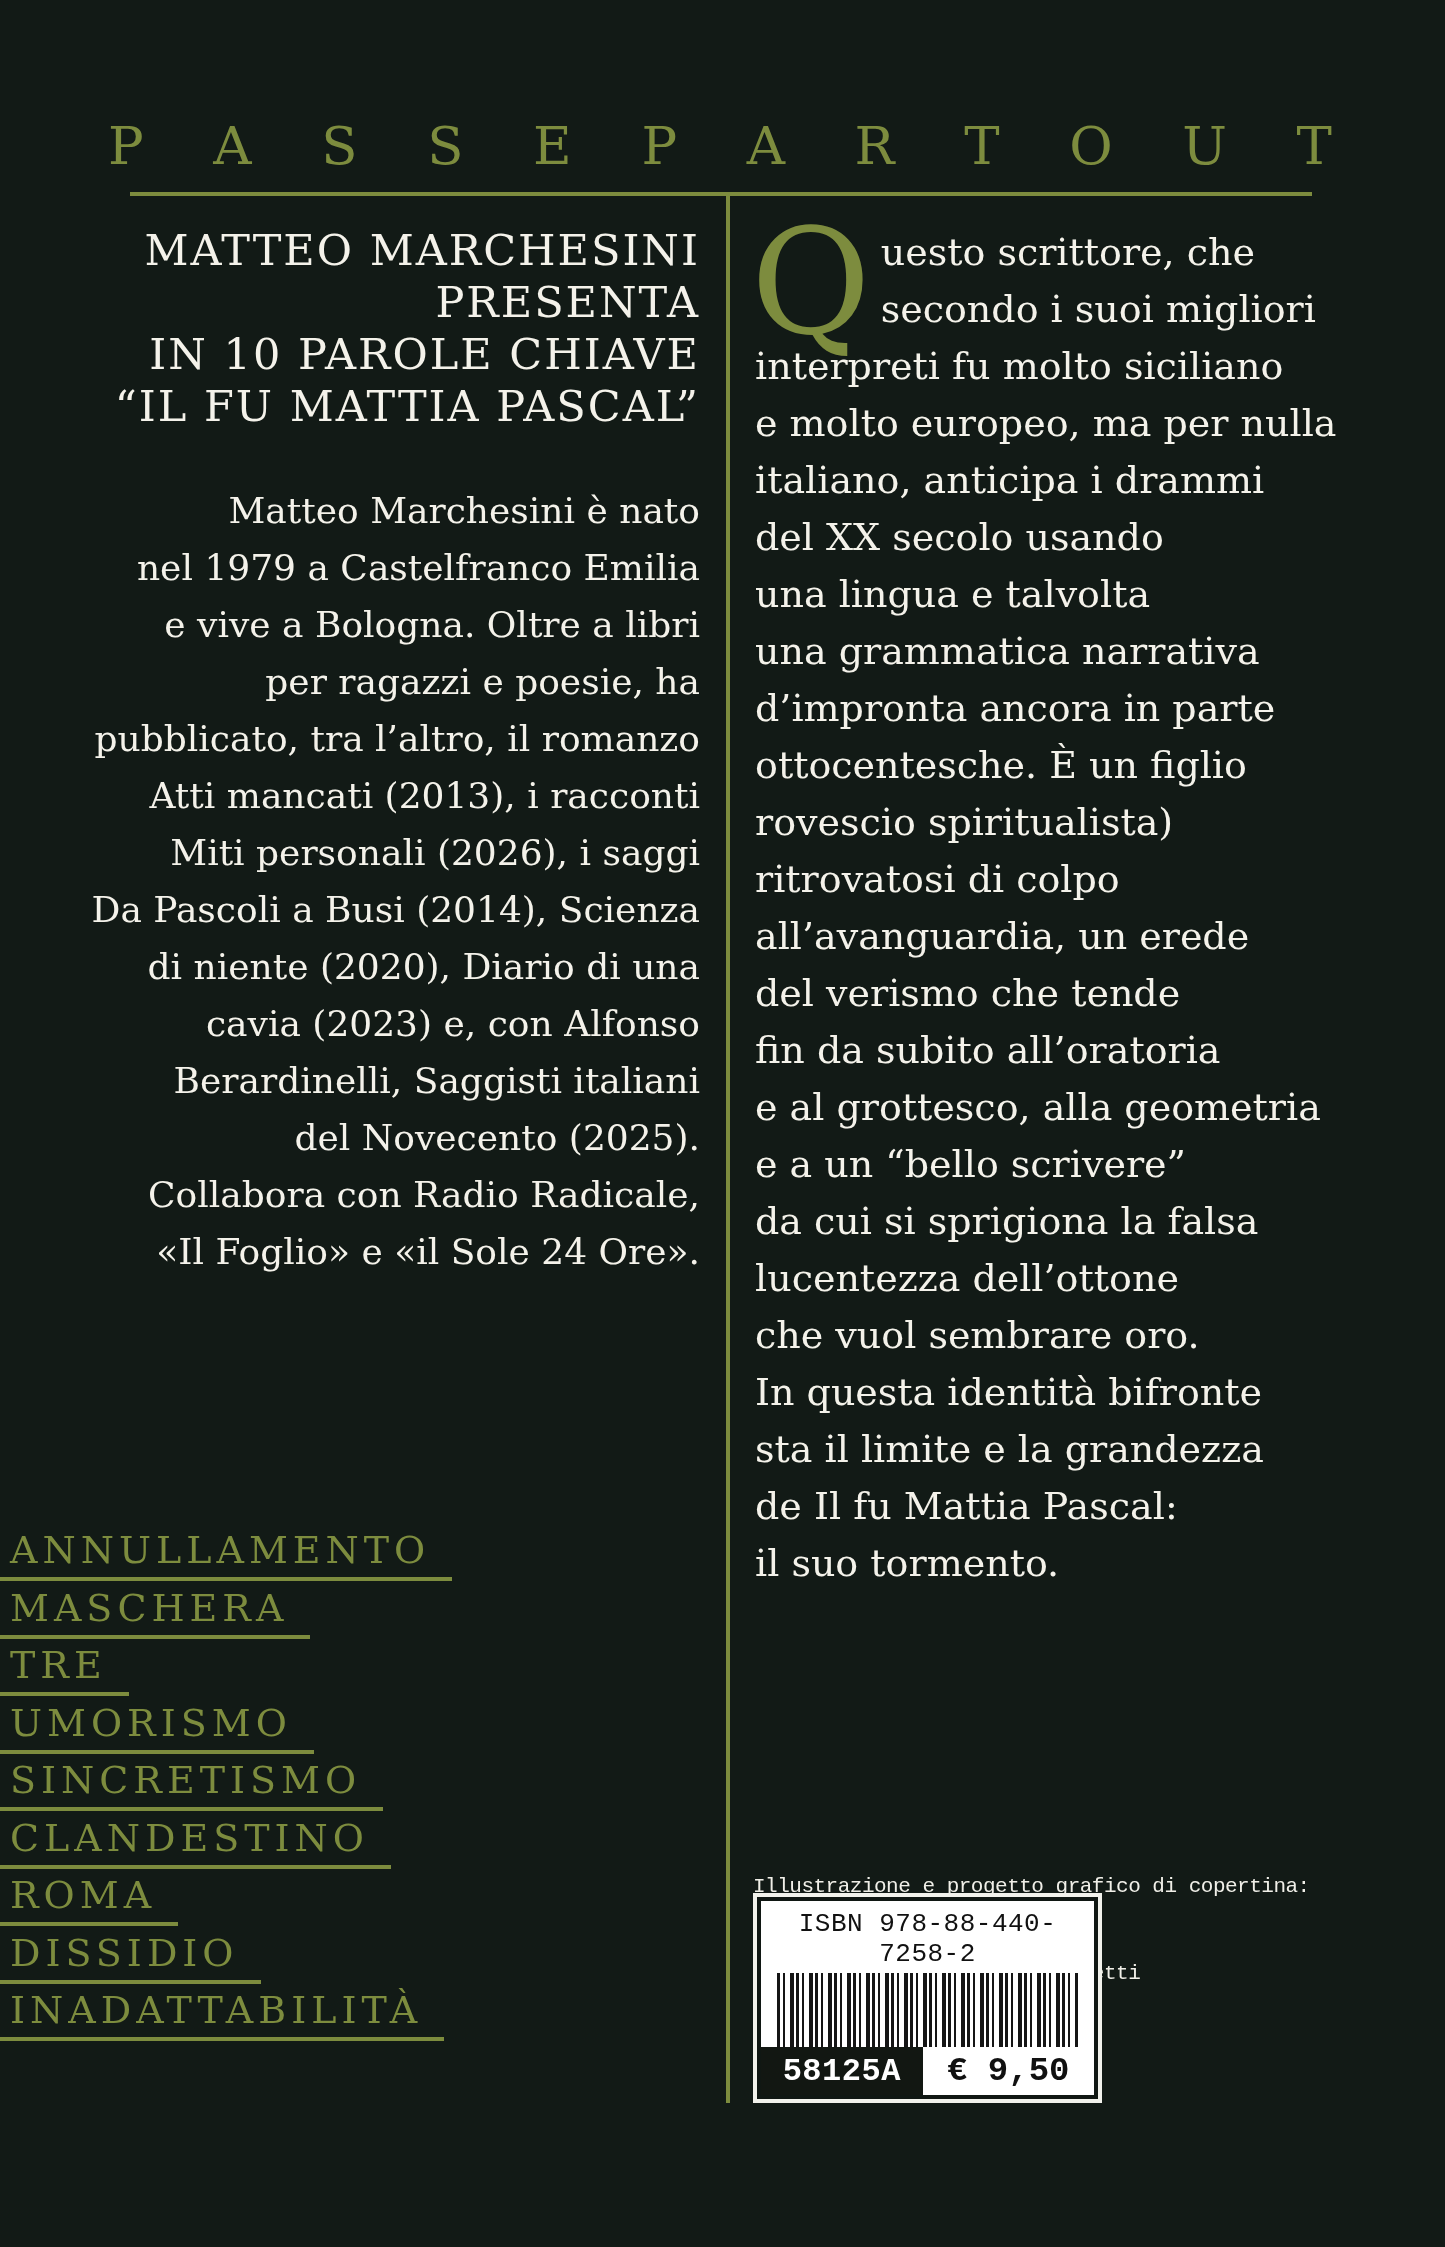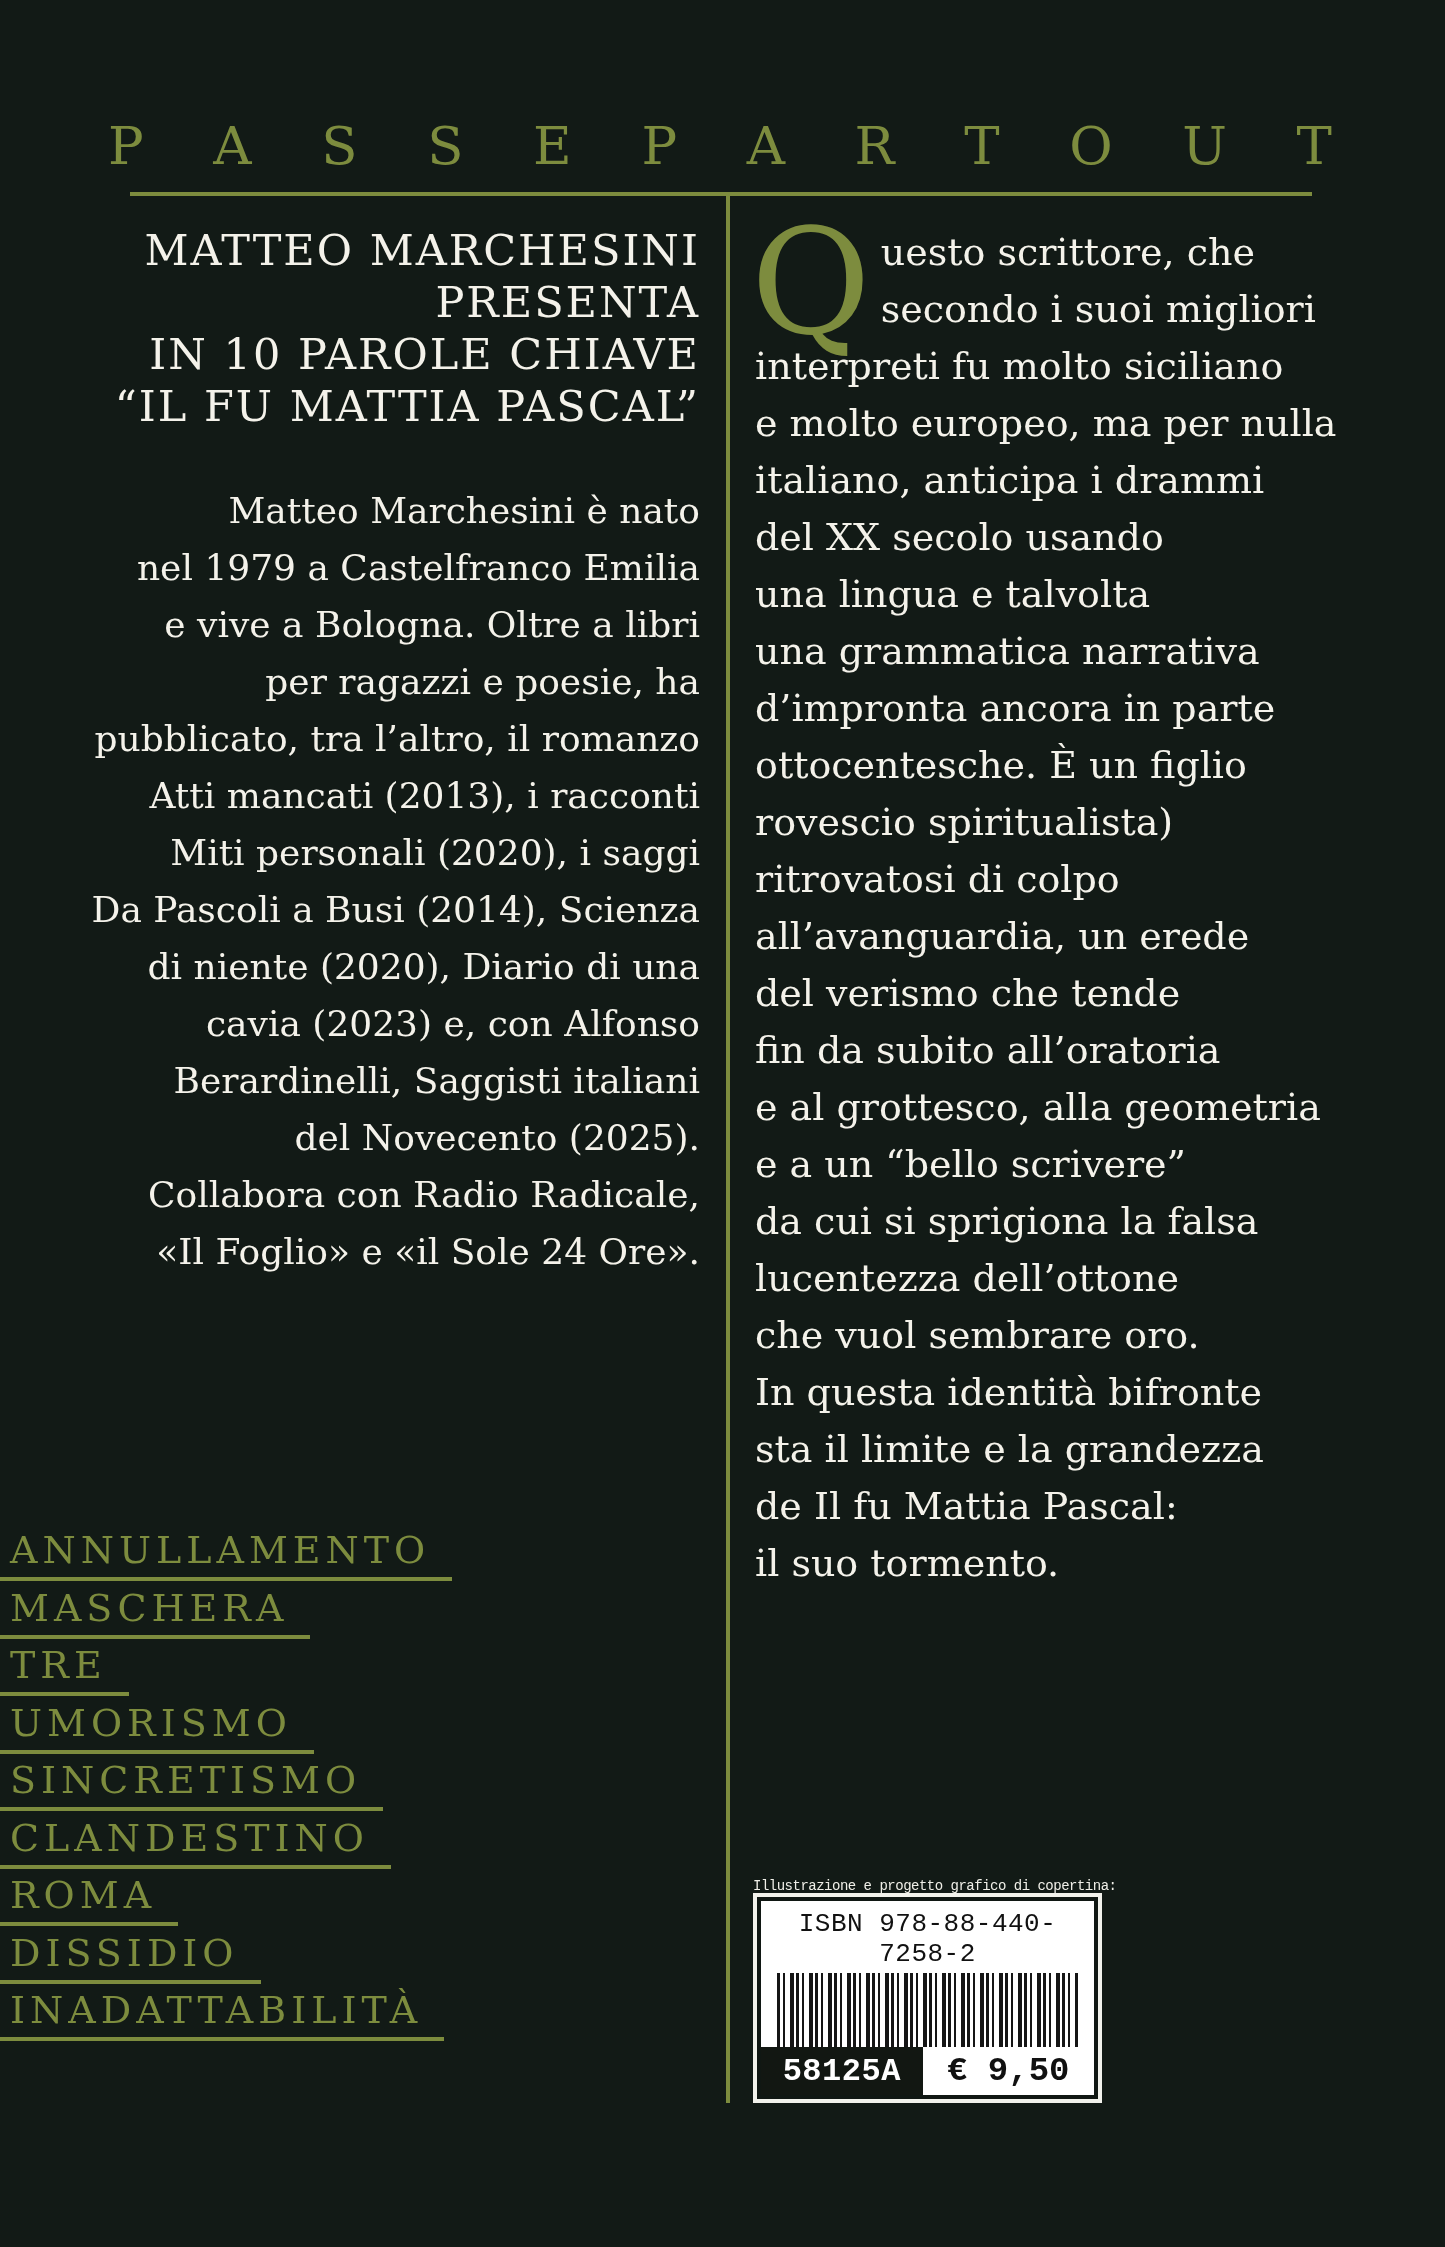--- a/index.html
+++ b/index.html
@@ -53,21 +53,21 @@
     color:#7d8c3e;
     font-size:146px;line-height:108px;
     height:110px;
     margin:4px 10px 0 -4px;
   }
   .right-col .tline{font-size:38px;line-height:57px;white-space:pre;}
   
   .credits{
     position:absolute;left:753px;top:1814px;width:580px;
     color:#f0efe8;font-family:"Liberation Mono", monospace;
-    font-size:14px;line-height:29px;letter-spacing:-0.5px;white-space:pre;
+    font-size:21px;line-height:29px;letter-spacing:-0.5px;white-space:pre;
   }
   
   .barcode-box{
     position:absolute;left:753px;top:1893px;width:349px;height:210px;
     background:#ffffff;border:4px solid #f2f2ec;box-sizing:border-box;
   }
   .barcode-inner{
     position:absolute;inset:0;border:4px solid #101713;
     font-family:Liberation Mono, monospace;color:#111;
   }
@@ -129,21 +129,21 @@
         <div class="tline"><span>IN 10 PAROLE CHIAVE</span></div>
         <div class="tline"><span>“IL FU MATTIA PASCAL”</span></div>
       </div>
     <div class="bio">
         <div class="tline"><span>Matteo Marchesini è nato</span></div>
         <div class="tline"><span>nel 1979 a Castelfranco Emilia</span></div>
         <div class="tline"><span>e vive a Bologna. Oltre a libri</span></div>
         <div class="tline"><span>per ragazzi e poesie, ha</span></div>
         <div class="tline"><span>pubblicato, tra l’altro, il romanzo</span></div>
         <div class="tline"><span class="it">Atti mancati</span><span> (2013), i racconti</span></div>
-        <div class="tline"><span class="it">Miti personali</span><span> (2020), i saggi</span></div>
+        <div class="tline"><span class="it">Miti personali</span><span> (2026), i saggi</span></div>
         <div class="tline"><span class="it">Da Pascoli a Busi</span><span> (2014), </span><span class="it">Scienza</span></div>
         <div class="tline"><span class="it">di niente</span><span> (2020), </span><span class="it">Diario di una</span></div>
         <div class="tline"><span class="it">cavia</span><span> (2023) e, con Alfonso</span></div>
         <div class="tline"><span>Berardinelli, </span><span class="it">Saggisti italiani</span></div>
         <div class="tline"><span class="it">del Novecento</span><span> (2025).</span></div>
         <div class="tline"><span>Collabora con Radio Radicale,</span></div>
         <div class="tline"><span>«Il Foglio» e «il Sole 24 Ore».</span></div>
       </div>
   </div>
 

